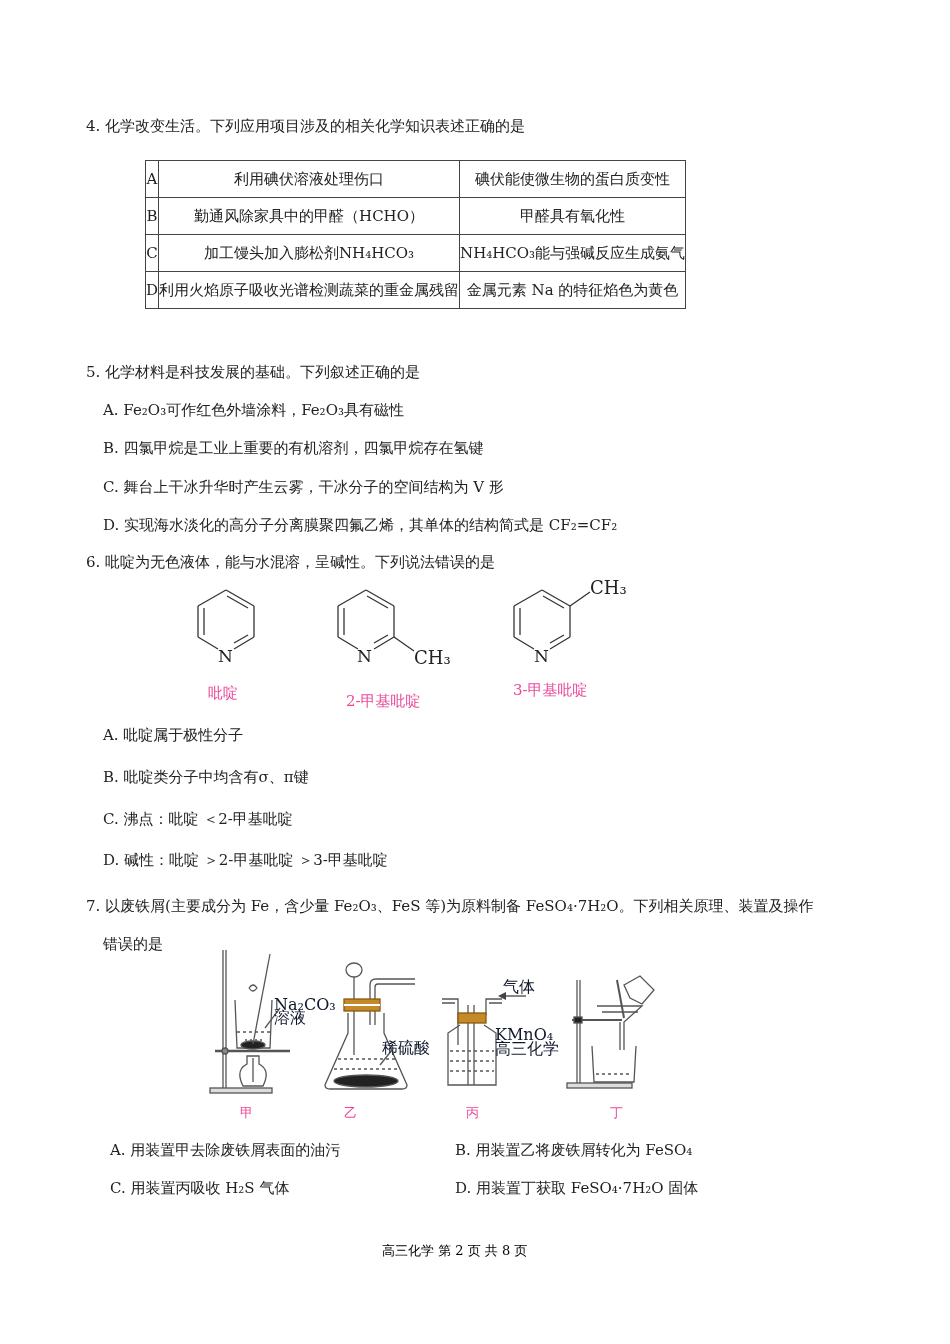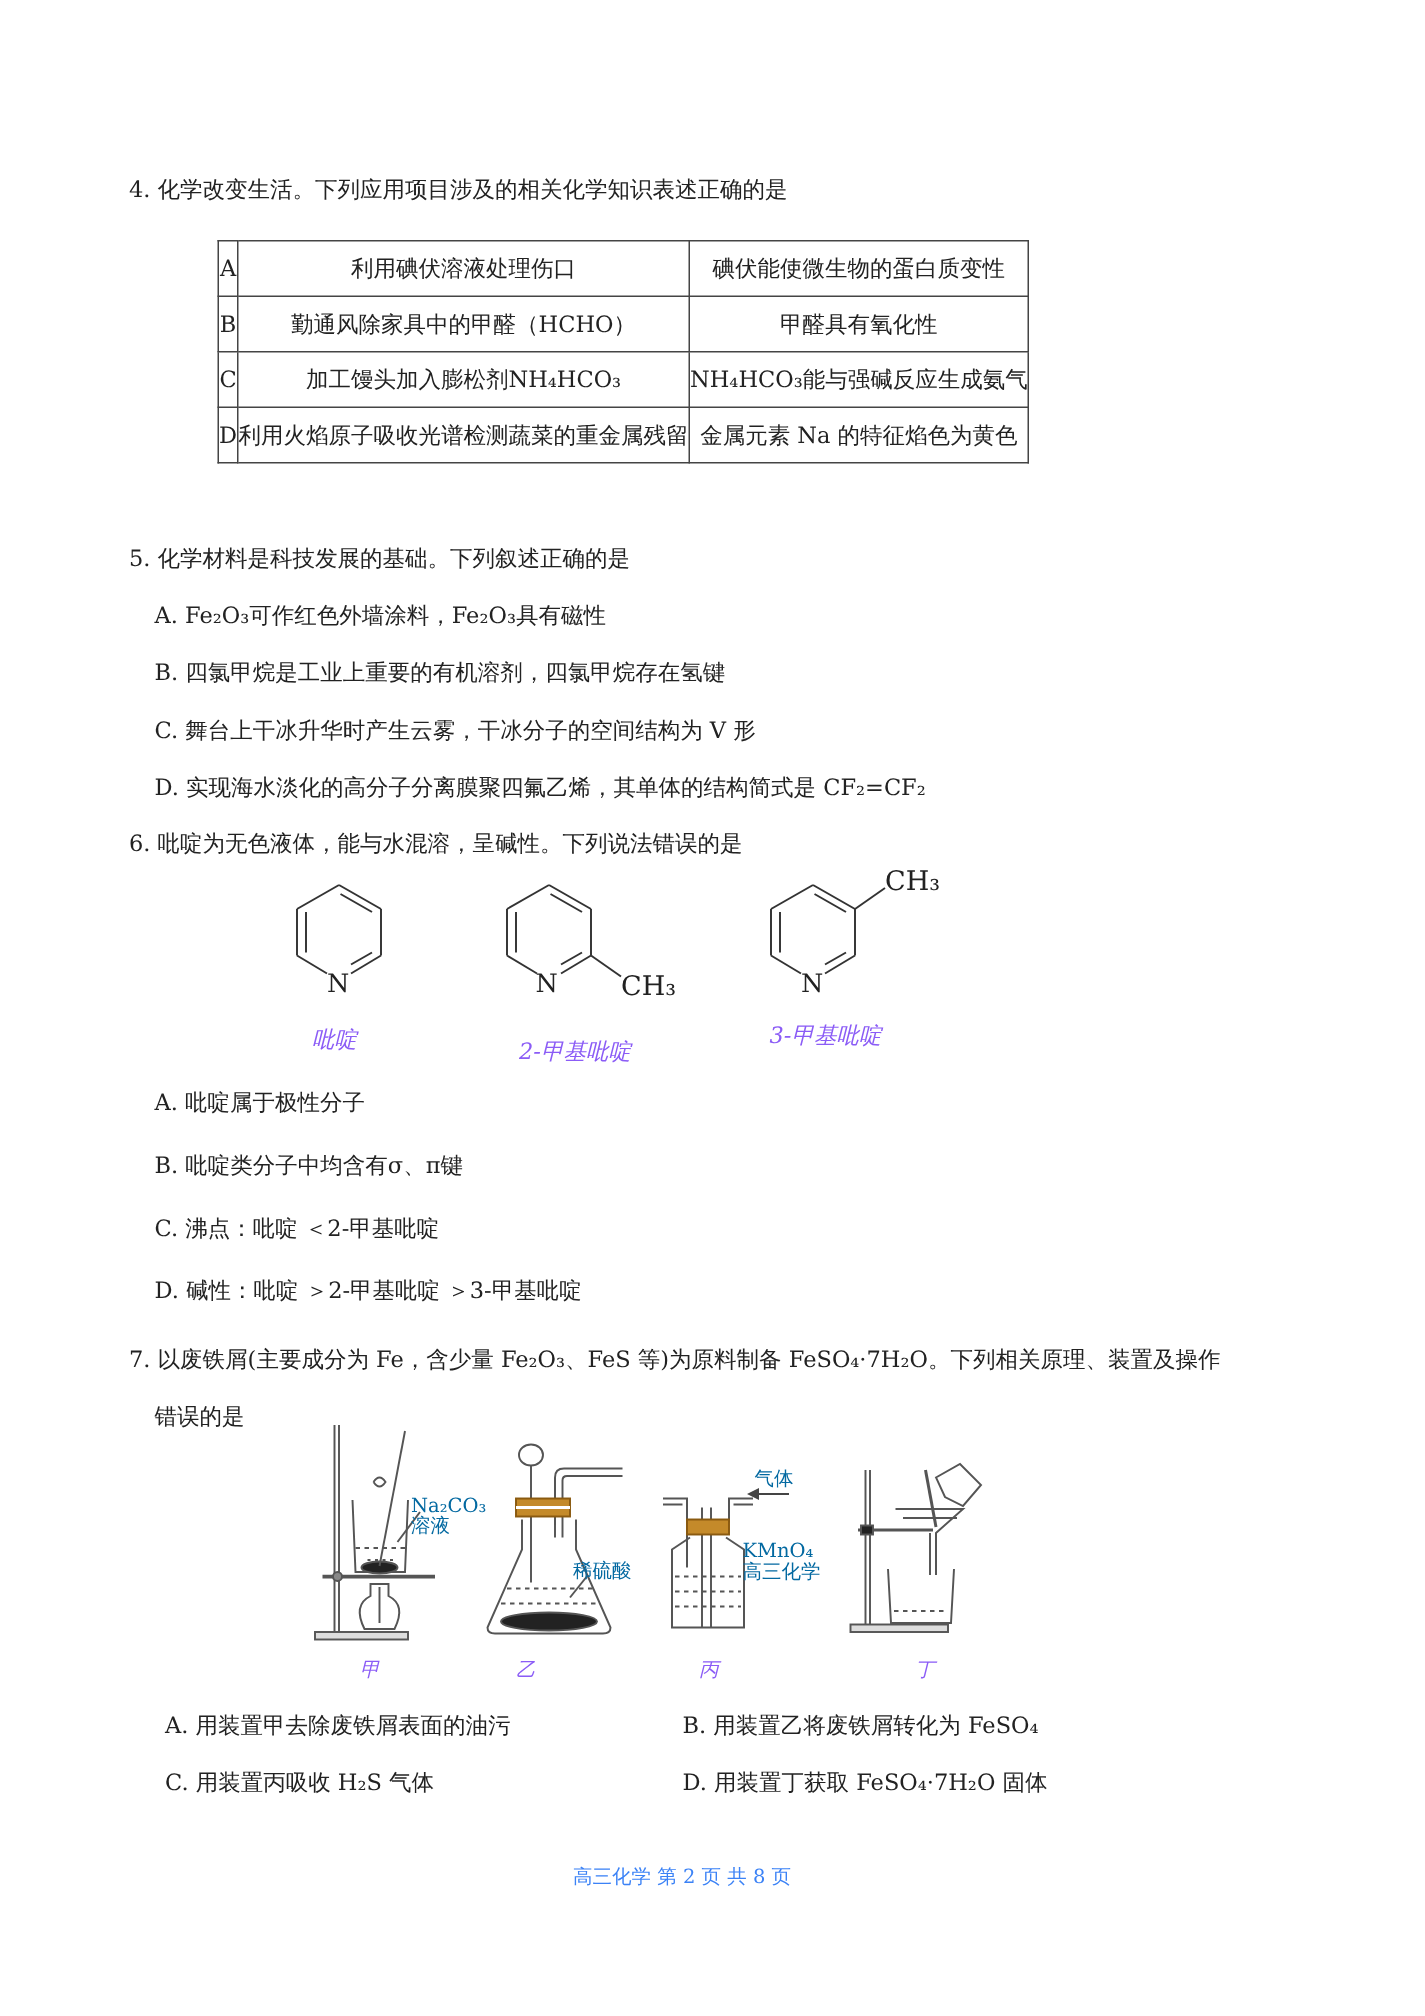--- a/index.html
+++ b/index.html
@@ -7,23 +7,23 @@
          font-family:"DejaVu Serif","Liberation Serif",serif; color:#222; font-size:15px; }
   .abs { position:absolute; white-space:nowrap; line-height:20px; }
   .q { left:86px; }
   .opt { left:103px; }
   table.t { position:absolute; left:145px; top:160px; border-collapse:collapse; font-size:15px; }
   table.t td { border:1px solid #444; text-align:center; height:36px; padding:0; }
   table.t td.c0 { width:31px; }
   table.t td.c1 { width:360px; }
   table.t td.c2 { width:265px; }
   .mol { position:absolute; }
-  .cap { position:absolute; font-size:15px; color:#8b5cf6; white-space:nowrap;font-style:italic; }
-  .app-label { position:absolute; font-size:13px; color:#0369a1; }
-  .footer { position:absolute; top:1242px; left:382px; font-size:13px; color:#3b82f6; white-space:nowrap; }
+  .cap { position:absolute; font-size:15px; color:#ec4899; white-space:nowrap; }
+  .app-label { position:absolute; font-size:16px; color:#0f172a; }
+  .footer { position:absolute; top:1242px; left:382px; font-size:13px; color:#000000; white-space:nowrap; }
 </style>
 </head>
 <body>
 
 <div class="abs q" style="top:116px;">4. 化学改变生活。下列应用项目涉及的相关化学知识表述正确的是</div>
 
 <table class="t">
   <tbody>
   <tr>
     <td>A</td>

